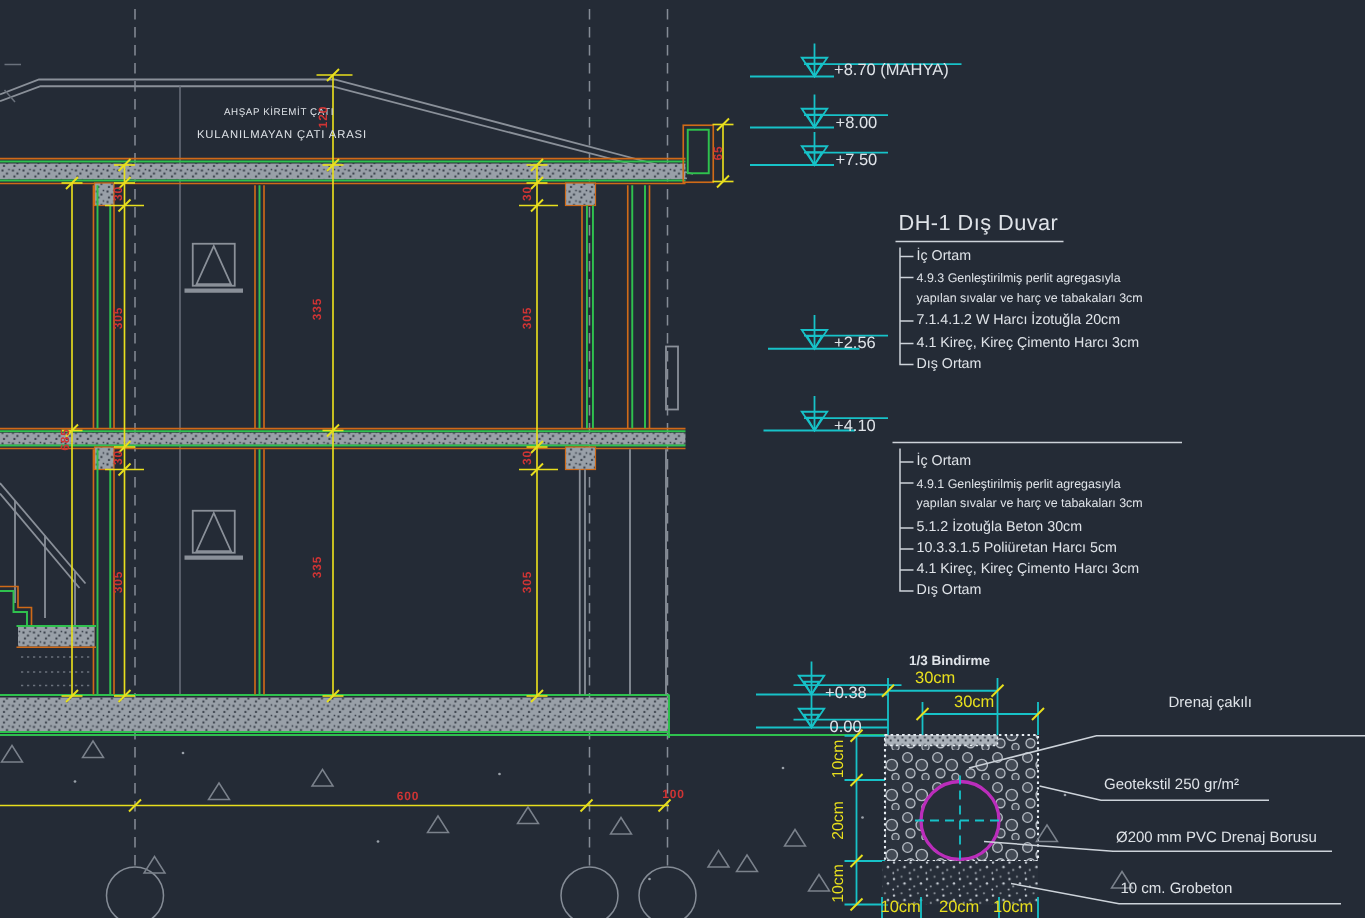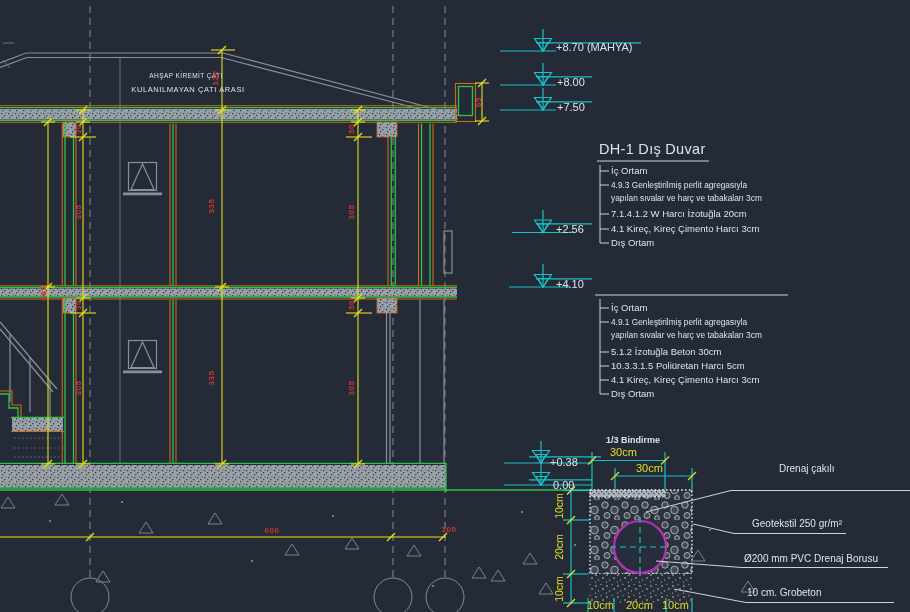--- a/index.html
+++ b/index.html
@@ -420,17 +420,17 @@
 <div class="txt wht10 bold" style="left:606px;top:436px;font-size:9px;">1/3 Bindirme</div>
 <div class="txt yel" style="left:610px;top:447px;">30cm</div>
 <div class="txt yel" style="left:636px;top:463px;">30cm</div>
 <div class="txt yelv cv" style="left:559px;top:506px;">10cm</div>
 <div class="txt yelv cv" style="left:559px;top:547px;">20cm</div>
 <div class="txt yelv cv" style="left:559px;top:589px;">10cm</div>
 <div class="txt yel" style="left:587px;top:600px;">10cm</div>
 <div class="txt yel" style="left:626px;top:600px;">20cm</div>
 <div class="txt yel" style="left:662px;top:600px;">10cm</div>
 <div class="txt wht10" style="left:736px;top:464px;margin-left:43px;">Drenaj çakılı</div>
-<div class="txt wht10" style="left:736px;top:519px;margin-left:16px;">Geotekstil  250 gr/m²</div>
+<div class="txt wht10" style="left:736px;top:519px;">Geotekstil  250 gr/m²</div>
 <div class="txt wht10" style="left:744px;top:554px;">Ø200 mm PVC Drenaj Borusu</div>
 <div class="txt wht10" style="left:747px;top:588px;">10 cm. Grobeton</div>
 
 </div>
 
 </body></html>

